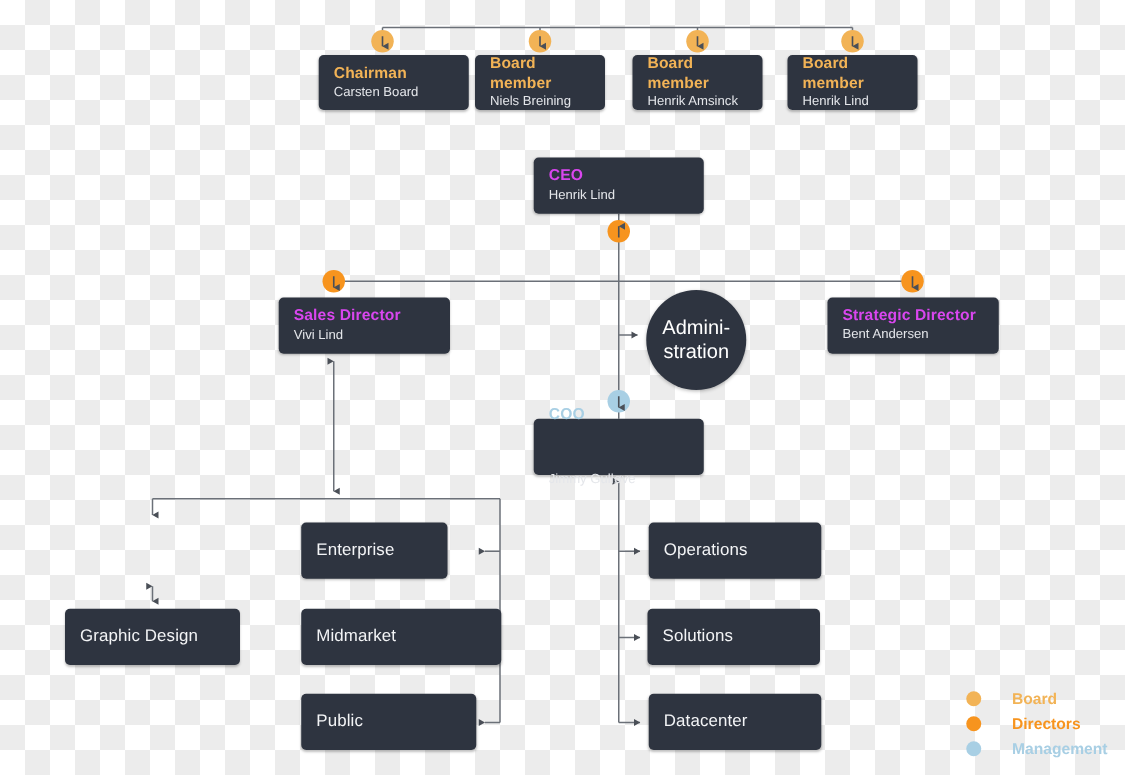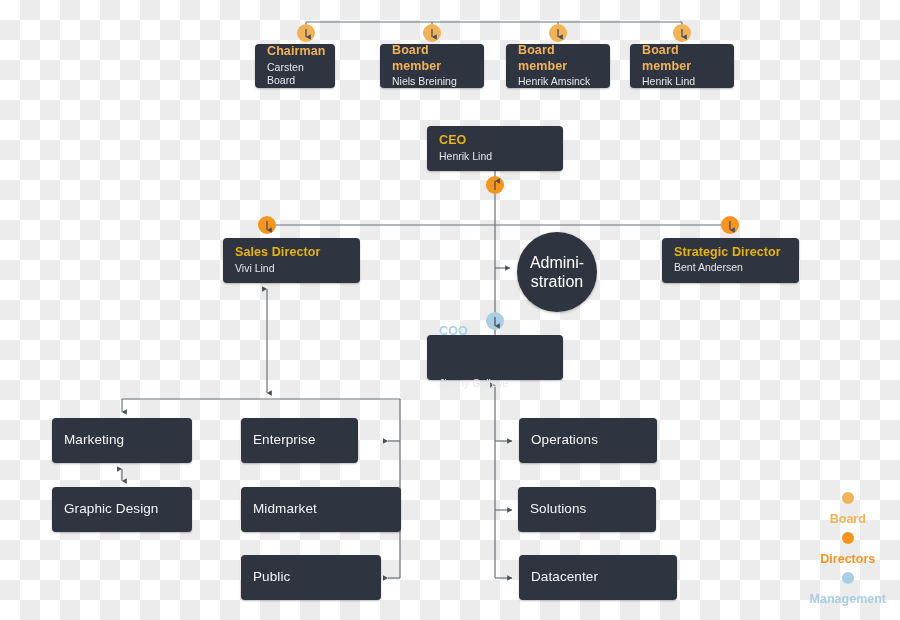--- a/index.html
+++ b/index.html
@@ -56,21 +56,21 @@
   }
   .node.plain {
     justify-content: center;
   }
   .node.plain .title {
     font-size: 13.5px;
     font-weight: normal;
     color: #f3f4f6;
   }
   .t-board   { color: #f2b356; }
-  .t-dir     { color: #eab308; }
+  .t-dir     { color: #d946ef; }
   .t-mgmt    { color: #a8cfe4; }
 
   .circle-node {
     position: absolute;
     border-radius: 50%;
     background: #2e3440;
     color: #ffffff;
     display: flex;
     align-items: center;
     justify-content: center;
@@ -84,22 +84,21 @@
     position: absolute;
     right: 14px;
     bottom: 14px;
     display: flex;
     flex-direction: column;
     gap: 6px;
   }
   .legend-row {
     display: flex;
     align-items: center;
-    gap: 8px;
-    flex-direction: column;
+    gap: 25px;
   }
   .legend-dot {
     width: 12px;
     height: 12px;
     border-radius: 50%;
     flex: none;
   }
   .legend-label {
     font-size: 12.5px;
     font-weight: bold;
@@ -193,21 +192,21 @@
     </g>
 
     <g stroke="#6b7078" stroke-width="1.2" fill="none">
       <path d="M495,385 L495,578" marker-start="url(#arrow-up)"></path>
       <path d="M495,441 L512,441" marker-end="url(#arrow-right)"></path>
       <path d="M495,510 L512,510" marker-end="url(#arrow-right)"></path>
       <path d="M495,578 L512,578" marker-end="url(#arrow-right)"></path>
     </g>
   </svg>
 
-  <div class="node" style="left:255px; top:44px; width:80px; height:44px;">
+  <div class="node" style="left:255px; top:44px; width:120px; height:44px;">
     <div class="title t-board">Chairman</div>
     <div class="sub">Carsten Board</div>
   </div>
   <div class="node" style="left:380px; top:44px; width:104px; height:44px;">
     <div class="title t-board">Board member</div>
     <div class="sub">Niels Breining</div>
   </div>
   <div class="node" style="left:506px; top:44px; width:104px; height:44px;">
     <div class="title t-board">Board member</div>
     <div class="sub">Henrik Amsinck</div>
@@ -236,44 +235,41 @@
       <div>Admini-</div>
       <div>stration</div>
     </div>
   </div>
 
   <div class="node" style="left:427px; top:335px; width:136px; height:45px;gap:36px;">
     <div class="title t-mgmt">COO</div>
     <div class="sub">Jimmy Gulløve</div>
   </div>
 
-  <div class="node plain" style="left:52px; top:418px; width:140px; height:45px;">
-    <div class="title">Marketing</div>
-  </div>
   <div class="node plain" style="left:52px; top:487px; width:140px; height:45px;">
     <div class="title">Graphic Design</div>
   </div>
 
   <div class="node plain" style="left:241px; top:418px; width:117px; height:45px;">
     <div class="title">Enterprise</div>
   </div>
   <div class="node plain" style="left:241px; top:487px; width:160px; height:45px;">
     <div class="title">Midmarket</div>
   </div>
   <div class="node plain" style="left:241px; top:555px; width:140px; height:45px;">
     <div class="title">Public</div>
   </div>
 
   <div class="node plain" style="left:519px; top:418px; width:138px; height:45px;">
     <div class="title">Operations</div>
   </div>
   <div class="node plain" style="left:518px; top:487px; width:138px; height:45px;">
     <div class="title">Solutions</div>
   </div>
-  <div class="node plain" style="left:519px; top:555px; width:158px; height:45px;">
+  <div class="node plain" style="left:519px; top:555px; width:138px; height:45px;">
     <div class="title">Datacenter</div>
   </div>
 
   <div id="legend">
     <div class="legend-row">
       <span class="legend-dot" style="background:#f2b356;"></span>
       <span class="legend-label" style="color:#f2b356;">Board</span>
     </div>
     <div class="legend-row">
       <span class="legend-dot" style="background:#f7941e;"></span>

